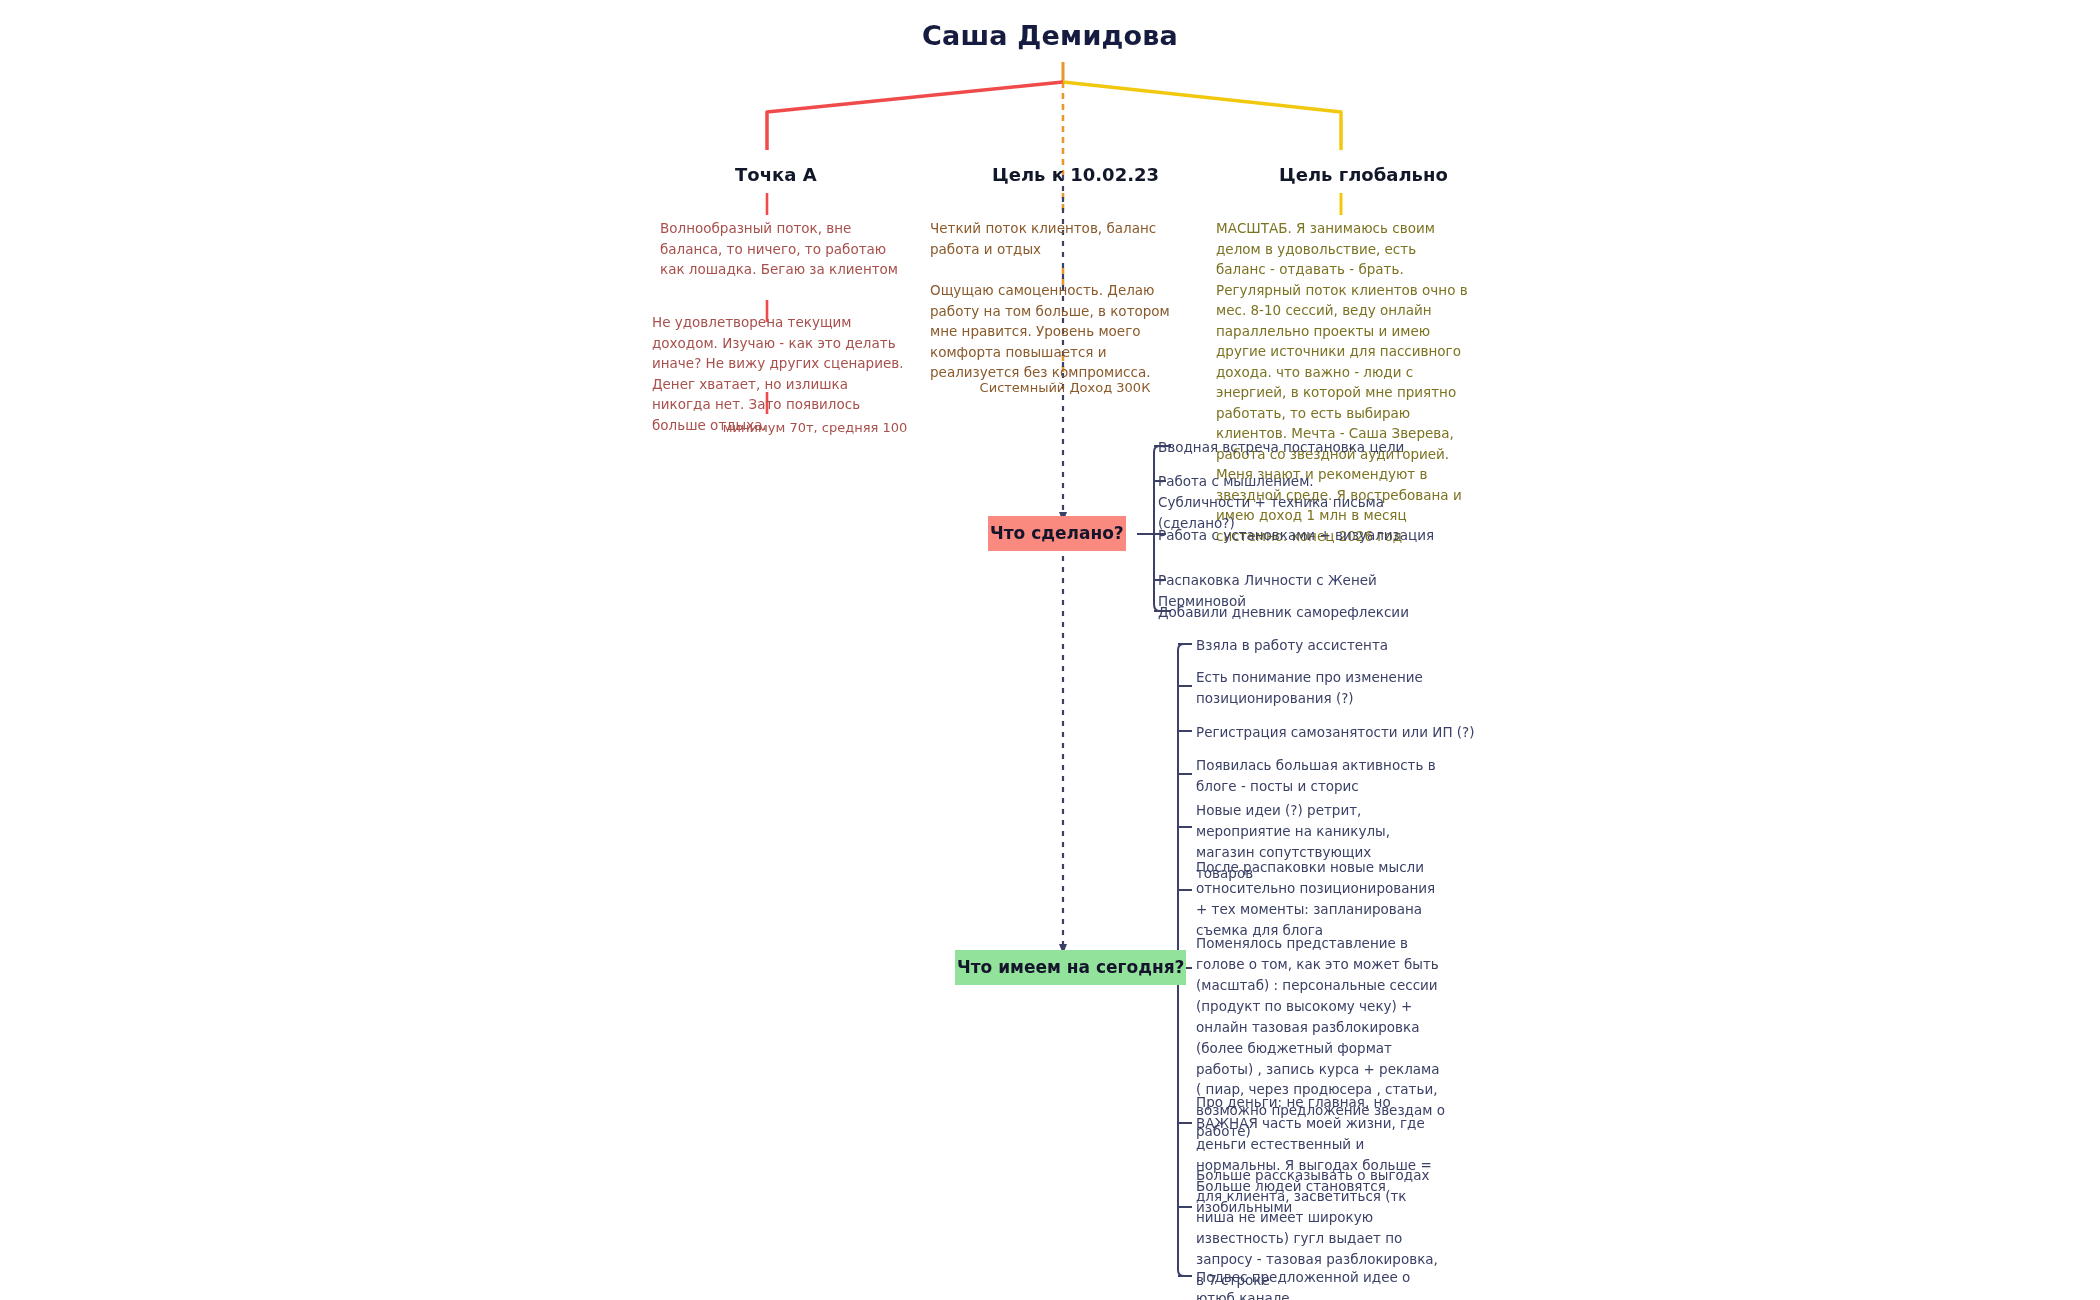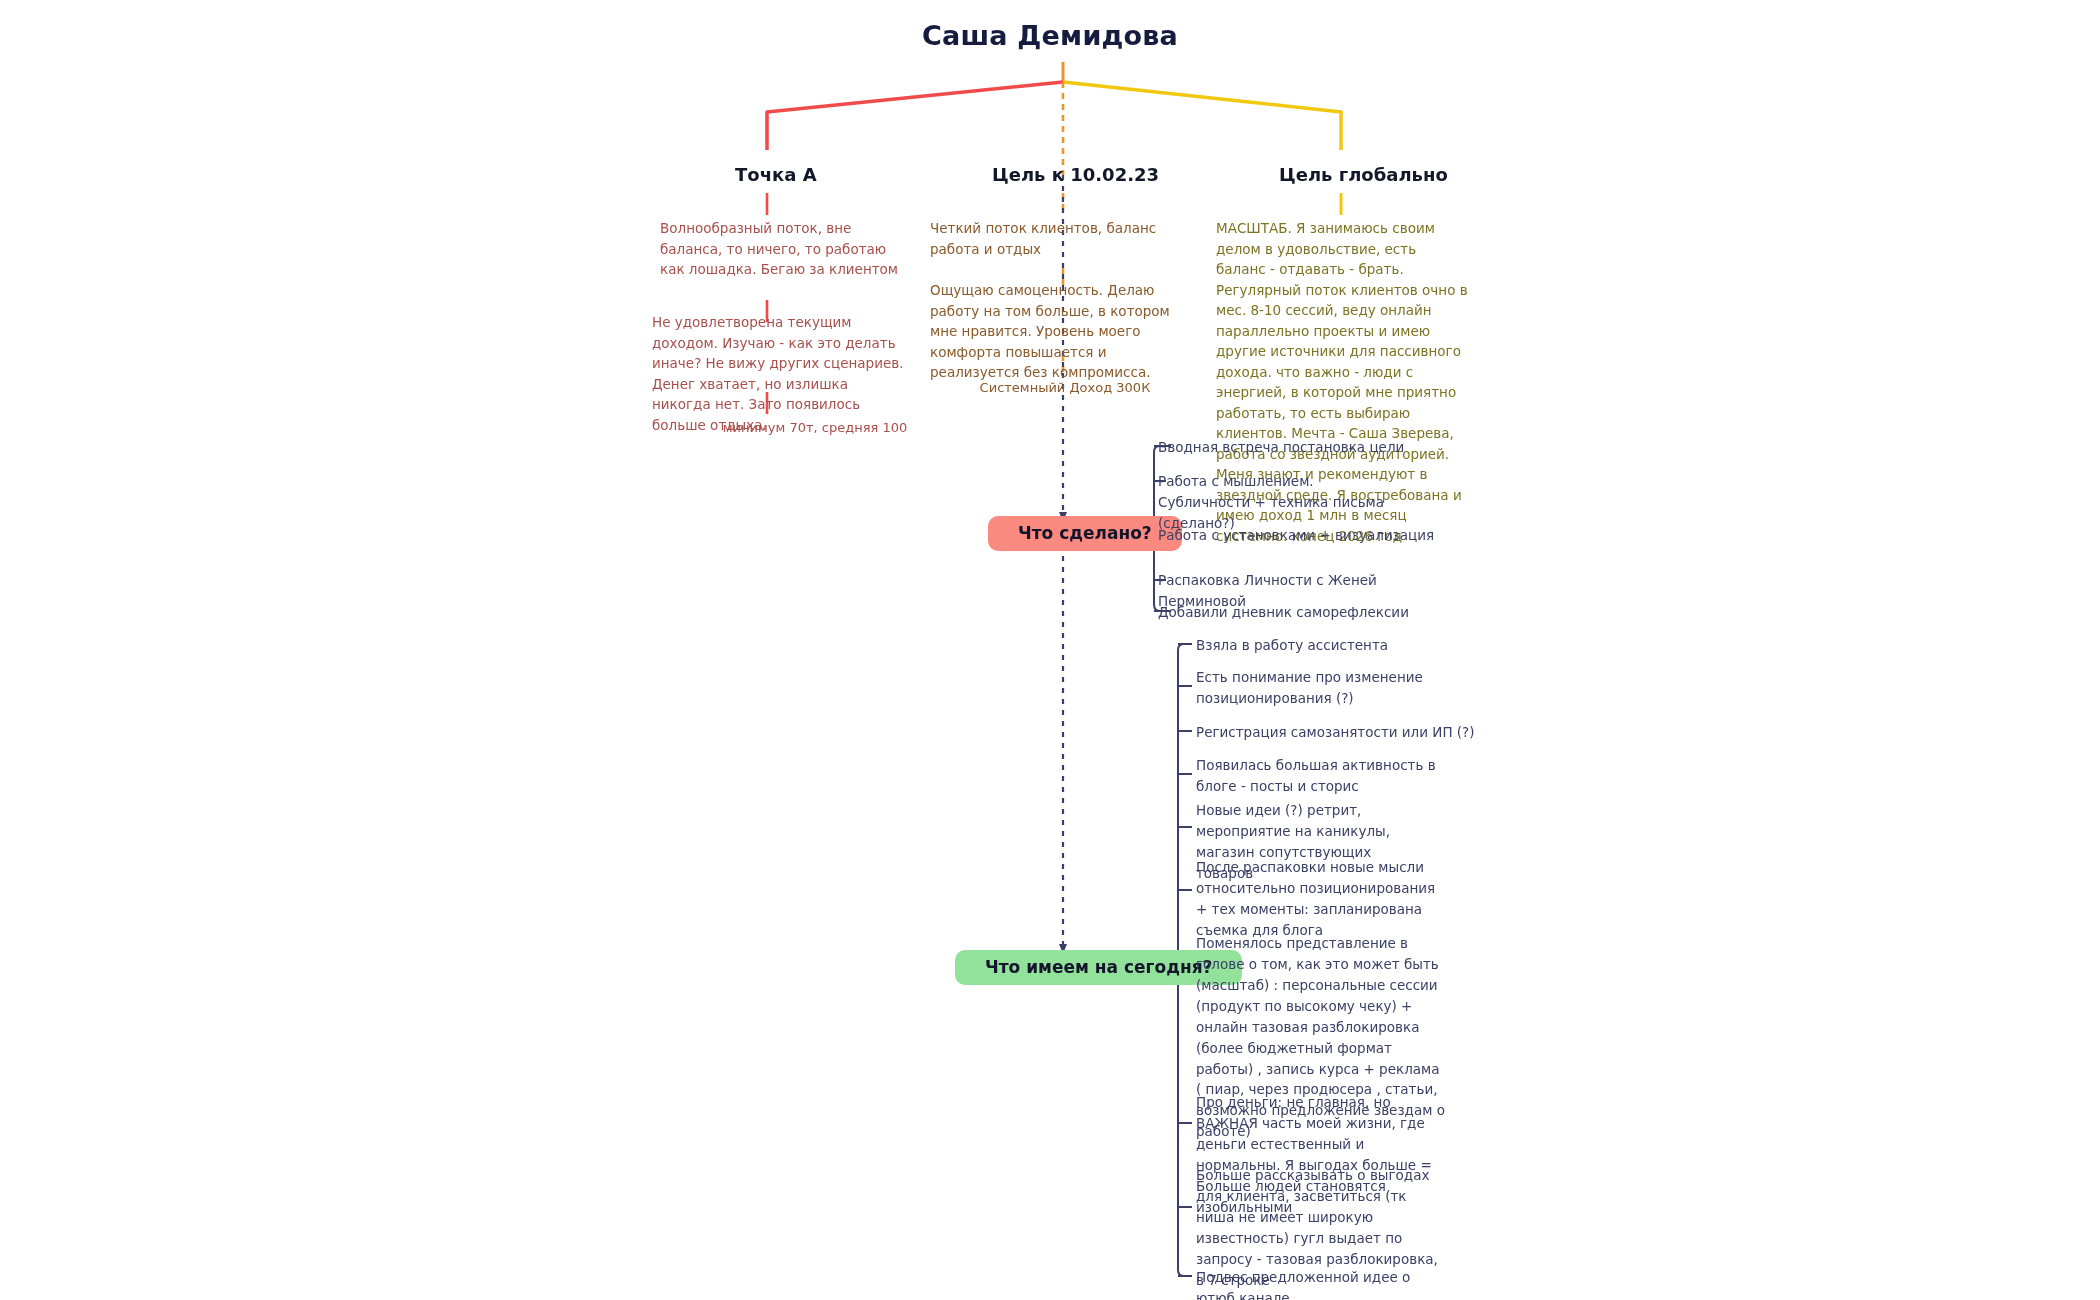--- a/index.html
+++ b/index.html
@@ -60,25 +60,25 @@
   .small-note {
     position: absolute;
     font-size: 13px;
     line-height: 1.5;
   }
   .small-note.col-a { color: #a8504c; }
   .small-note.col-b { color: #8a5a2b; }
 
   .badge {
     position: absolute;
-    border-radius: 10px;
+    border-radius: 0;
     font-size: 17px;
     font-weight: bold;
     color: #14142b;
-    padding: 8px 30px;
+    padding: 8px 2px;
     white-space: nowrap;
     box-sizing: border-box;
     line-height: 1.1;
   }
   .badge.pink { background: #fa8a80; }
   .badge.green { background: #92e29c; }
 
   .leaf {
     position: absolute;
     font-size: 13.5px;

